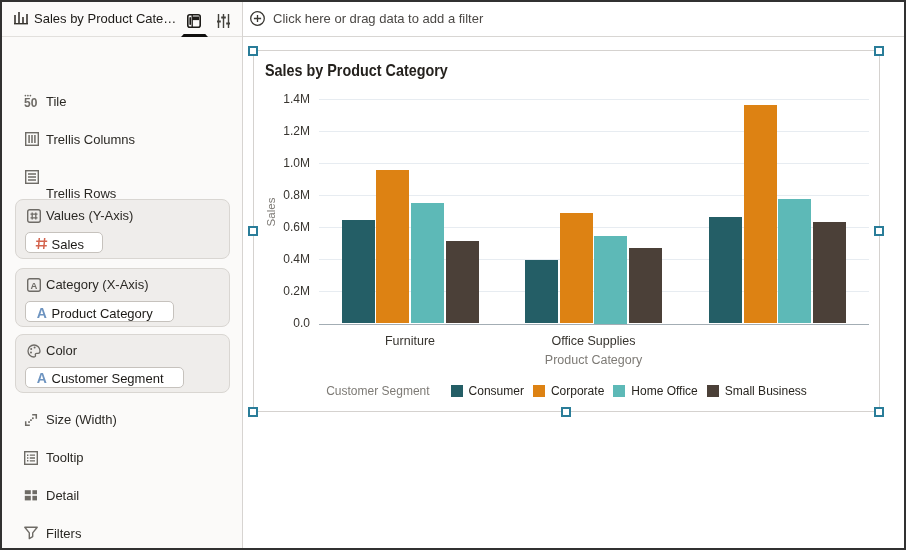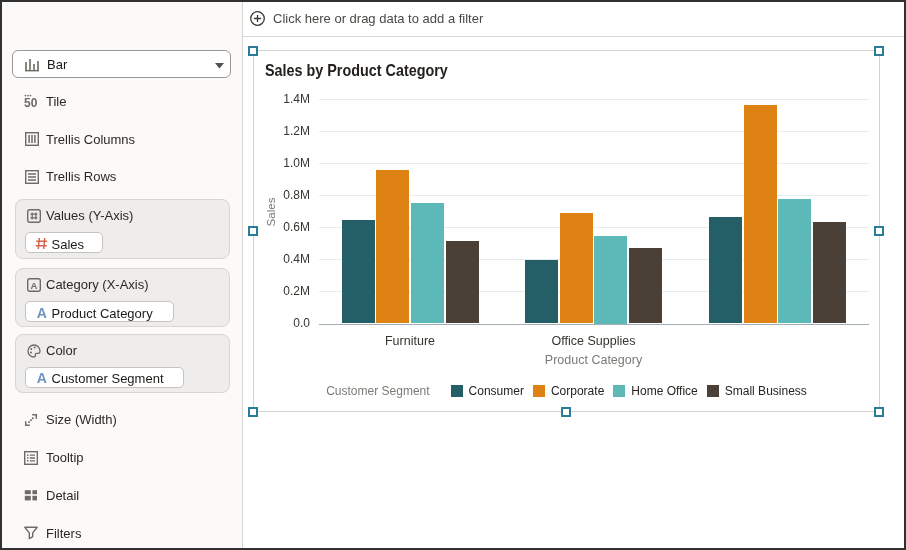--- a/index.html
+++ b/index.html
@@ -33,53 +33,63 @@
   .bar { position:absolute; }
   .xlab { position:absolute; width:140px; height:15px; text-align:center; font-size:12.5px; color:#37342f; }
   .axtitle { position:absolute; text-align:center; font-size:12.5px; color:#7d7a75; }
   .legend { position:absolute; left:0; top:332px; width:625px; height:16px; display:flex; justify-content:center; align-items:center; gap:9px; font-size:12px; color:#27241f; }
   .lgitem { display:flex; align-items:center; gap:6px; }
   .sw { width:12px; height:12px; }
 </style>
 </head>
 <body>
   <div class="lpanel">
-
-    <div class="dd">
-      <svg class="icon" style="left:11px;top:6px" width="15" height="15" viewBox="0 0 15 15">
-        <g stroke="#6e6b66" stroke-width="1.6" fill="none">
+    <div class="lheader">
+      <svg class="icon" style="left:13px;top:10px" width="15" height="15" viewBox="0 0 15 15">
+        <g stroke="#37342f" stroke-width="1.6" fill="none">
           <path d="M2 5 V13 M6 2 V13 M10 7 V13 M14 4 V13"></path>
         </g>
-        <path d="M1 13.7 H15" stroke="#6e6b66" stroke-width="1.4"></path>
-      </svg>
-      <div class="dd-label">Bar</div>
-      <svg class="icon" style="left:202px;top:11.5px" width="9" height="6" viewBox="0 0 9 6">
-        <path d="M0 0 L4.5 5.5 L9 0 Z" fill="#55524d"></path>
-      </svg>
-    </div>
+        <path d="M1 13.7 H15" stroke="#37342f" stroke-width="1.4"></path>
+      </svg>
+      <div class="ltitle">Sales by Product Cate…</div>
+      <svg class="icon" style="left:186.5px;top:14px" width="14" height="14" viewBox="0 0 14 14">
+        <rect x="0.8" y="0.8" width="12.4" height="12.4" rx="2" fill="none" stroke="#1d1b18" stroke-width="1.6"></rect>
+        <rect x="5.2" y="2.5" width="6.8" height="3.6" fill="#1d1b18"></rect>
+        <rect x="2.4" y="3" width="1.6" height="8" rx="0.8" fill="#1d1b18"></rect>
+        <path d="M5.2 1 V13" stroke="#1d1b18" stroke-width="1.3"></path>
+      </svg>
+      <svg class="icon" style="left:216.5px;top:14px" width="13" height="14" viewBox="0 0 13 14">
+        <g stroke="#43413c" stroke-width="1.4">
+          <path d="M1.5 0 V14 M6.5 0 V14 M11.5 0 V14"></path>
+          <path d="M-0.8 7.5 H3.8 M4.2 3.5 H8.8 M9.2 9.5 H13.8" stroke-width="2"></path>
+        </g>
+      </svg>
+      <div class="tab-underline"></div>
+    </div>
+
 
     <svg class="icon" style="left:24px;top:94px" width="15" height="14" viewBox="0 0 15 14">
       <circle cx="1.4" cy="1.6" r="0.85" fill="#6e6b66"></circle>
       <circle cx="3.9" cy="1.6" r="0.85" fill="#6e6b66"></circle>
       <circle cx="6.4" cy="1.6" r="0.85" fill="#6e6b66"></circle>
       <text x="0" y="13" font-size="12" font-weight="bold" fill="#6e6b66" font-family="Liberation Sans">50</text>
     </svg>
     <div class="row-label" style="top:94px">Tile</div>
 
     <svg class="icon" style="left:25px;top:132px" width="14" height="14" viewBox="0 0 14 14">
       <rect x="0.7" y="0.7" width="12.6" height="12.6" fill="none" stroke="#6e6b66" stroke-width="1.4"></rect>
       <path d="M4.1 3 V11 M7 3 V11 M9.9 3 V11" stroke="#6e6b66" stroke-width="1.5"></path>
     </svg>
     <div class="row-label" style="top:132px">Trellis Columns</div>
 
     <svg class="icon" style="left:25px;top:170px" width="14" height="14" viewBox="0 0 14 14">
       <rect x="0.7" y="0.7" width="12.6" height="12.6" fill="none" stroke="#6e6b66" stroke-width="1.4"></rect>
       <path d="M3 4.1 H11 M3 7 H11 M3 9.9 H11" stroke="#6e6b66" stroke-width="1.5"></path>
     </svg>
-    <div class="row-label" style="top:169px">Trellis Rows</div>
+    <div class="row-label" style="top:186px">Trellis Rows</div>
 
     <div class="sect" style="top:199px;height:60px;">
       <svg class="icon" style="left:11px;top:9px" width="14" height="14" viewBox="0 0 14 14">
         <rect x="0.7" y="0.7" width="12.6" height="12.6" rx="2" fill="none" stroke="#6e6b66" stroke-width="1.4"></rect>
         <path d="M5.2 3.5 V10.5 M8.8 3.5 V10.5 M3.5 5.2 H10.5 M3.5 8.8 H10.5" stroke="#6e6b66" stroke-width="1.3"></path>
       </svg>
       <div class="sect-label">Values (Y-Axis)</div>
       <div class="chip" style="width:78.5px;">
         <svg class="icon" style="left:9px;top:4px" width="13" height="13" viewBox="0 0 13 13">
           <path d="M4.3 1 L3.3 12 M9.7 1 L8.7 12 M1.2 4.2 H12.2 M0.8 8.8 H11.8" stroke="#d4644e" stroke-width="1.5" fill="none"></path>

